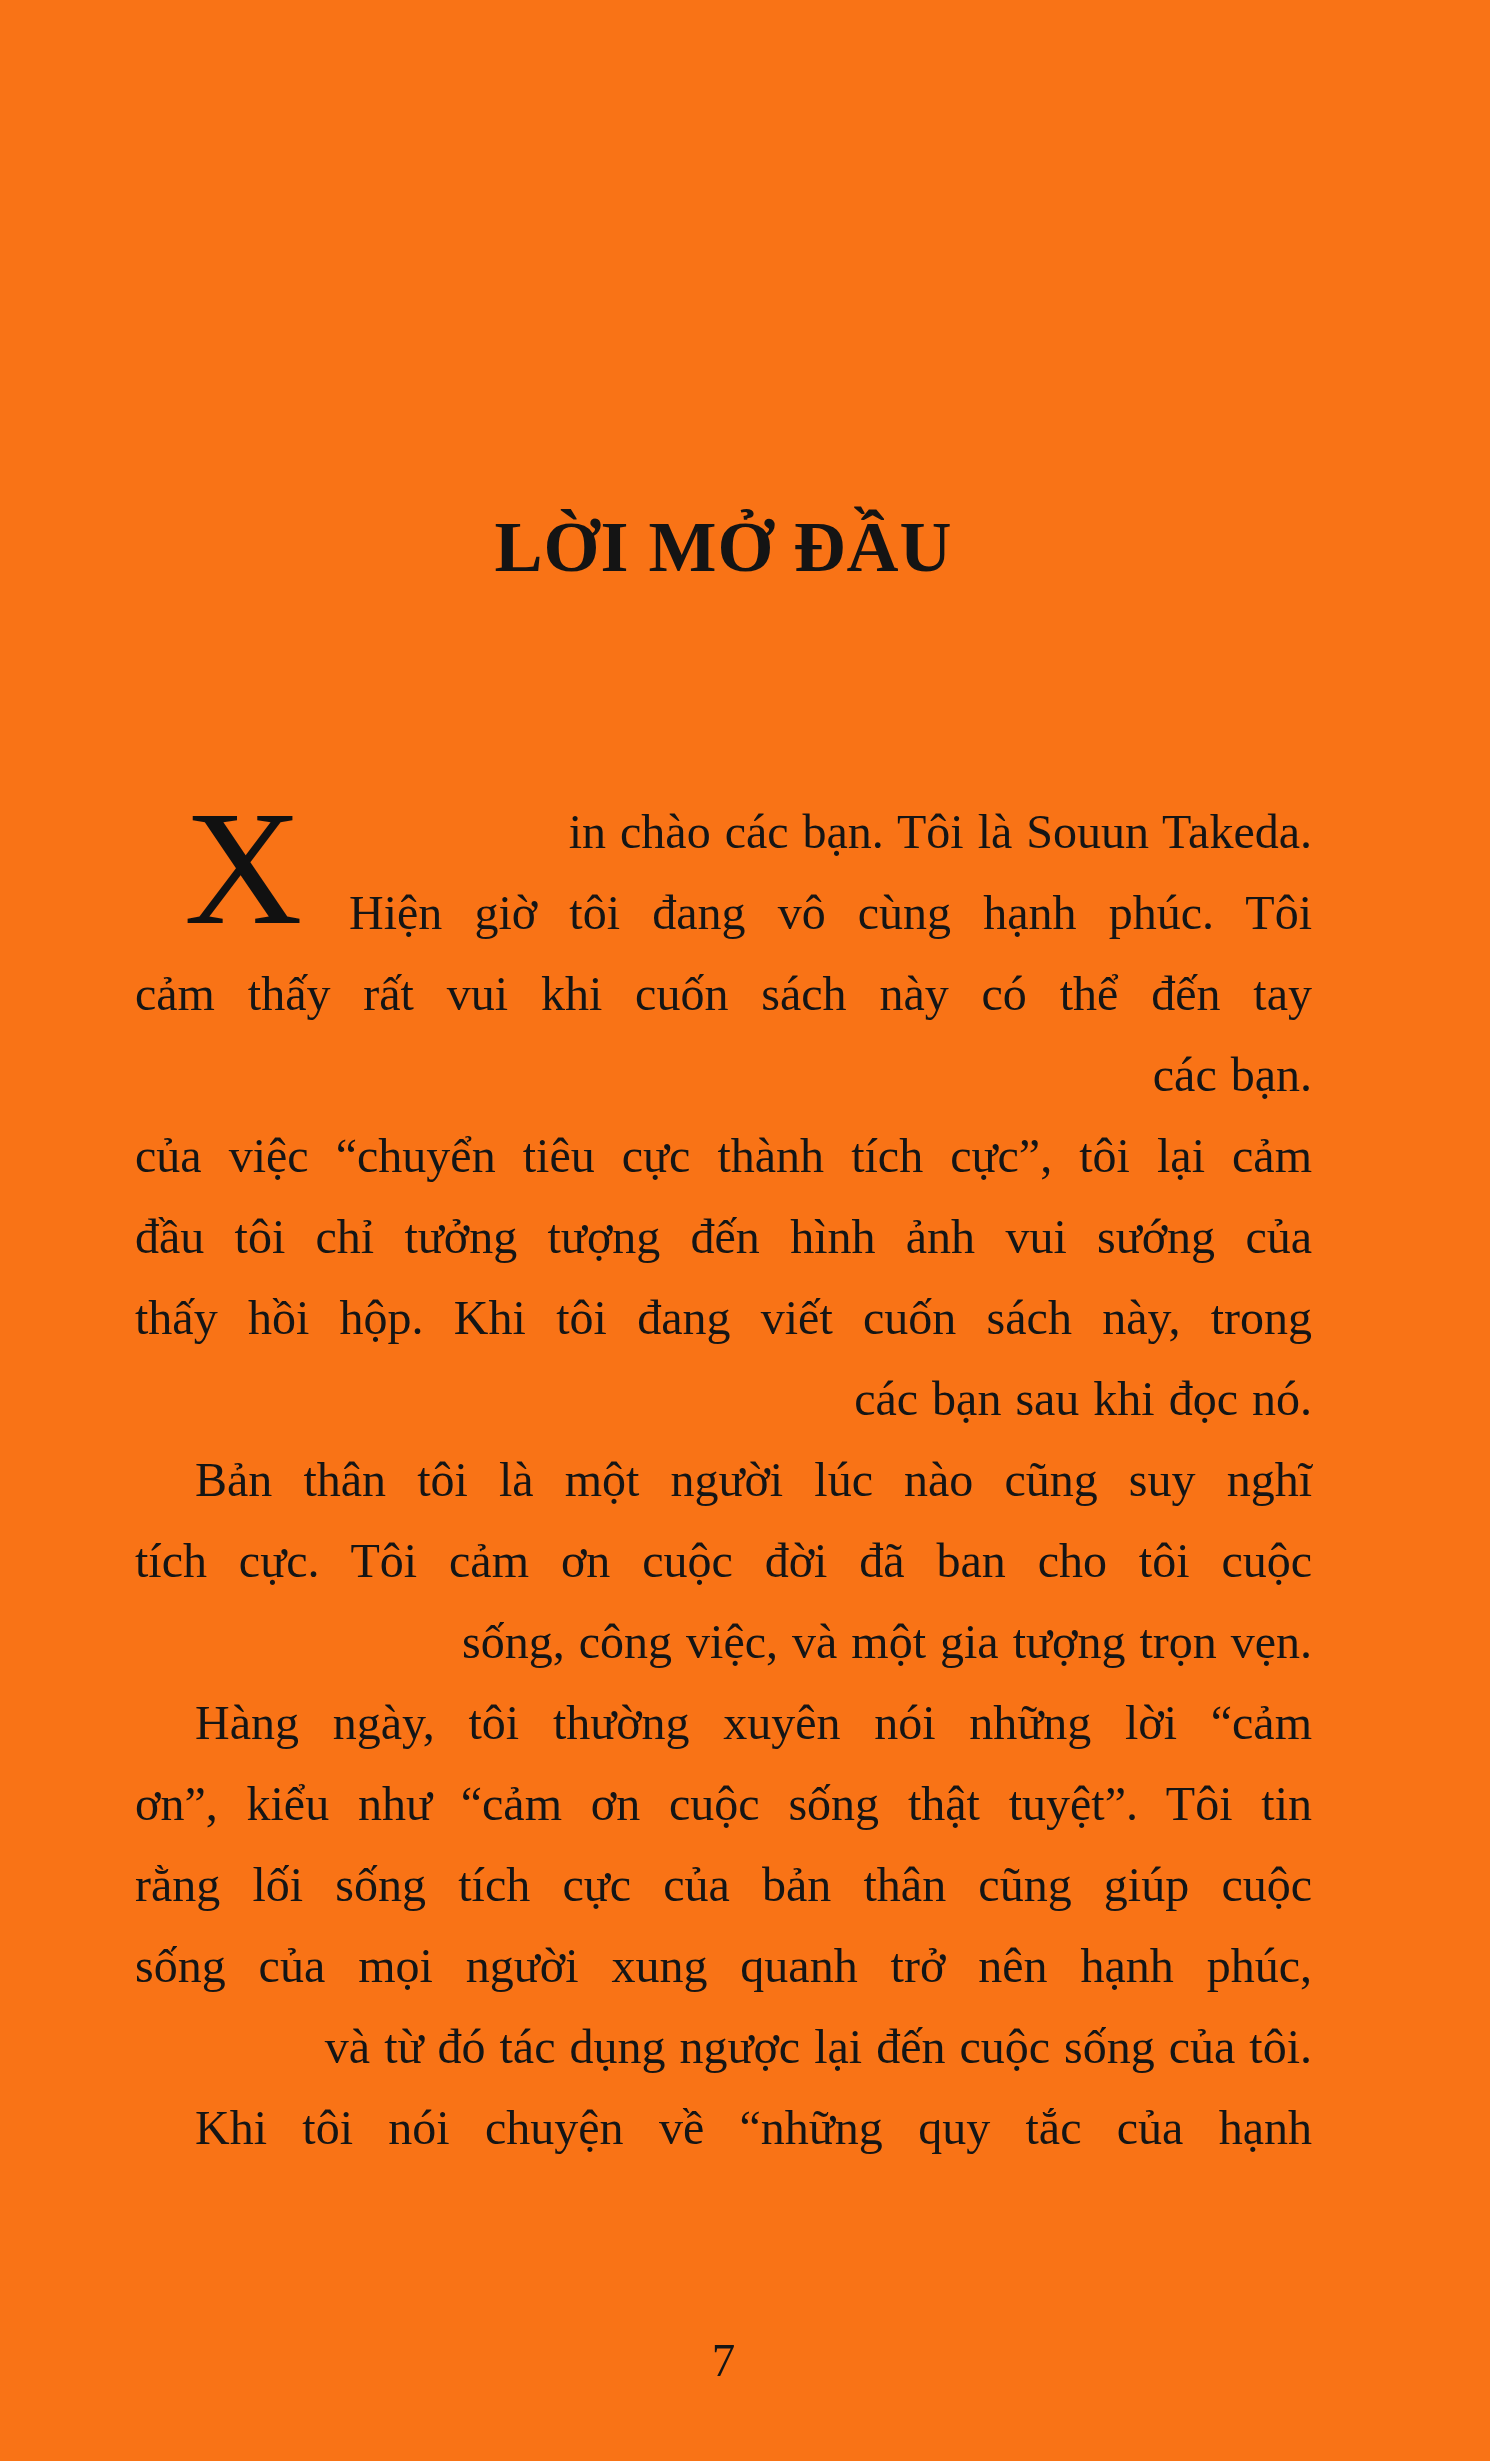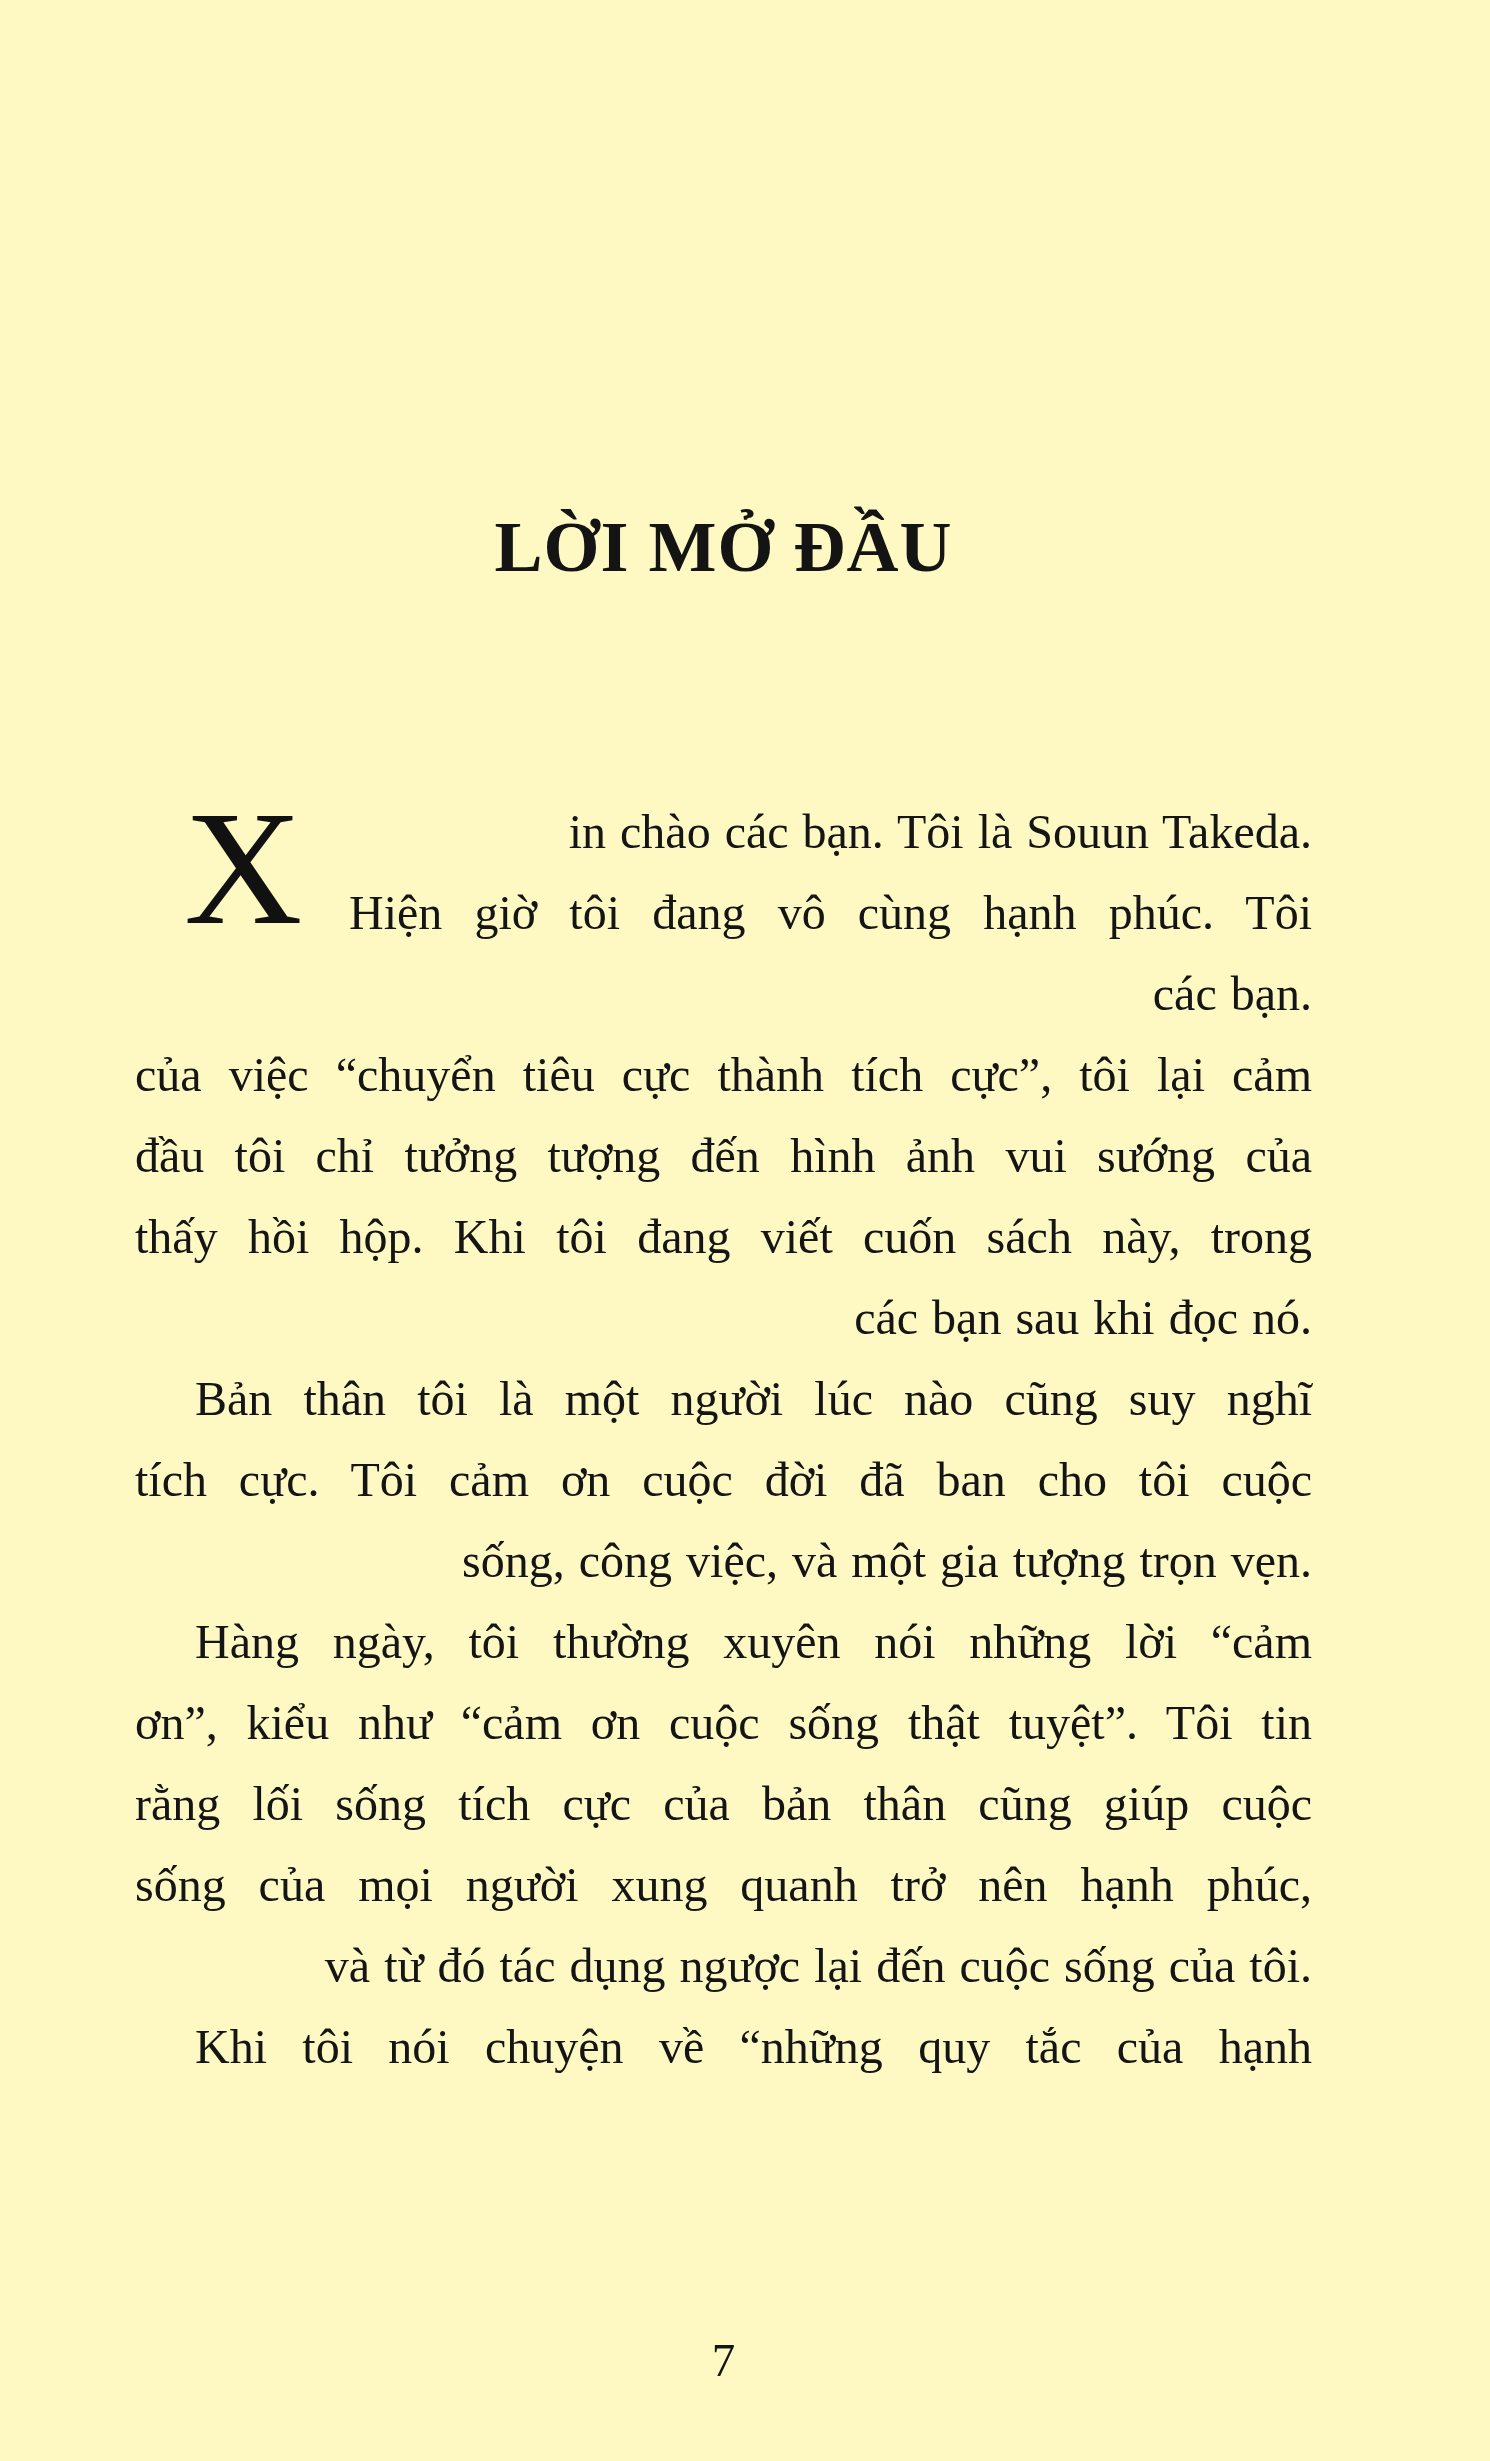--- a/index.html
+++ b/index.html
@@ -5,21 +5,21 @@
   html, body {
     margin: 0;
     padding: 0;
     background: #e8e8e8;
   }
   .page {
     position: relative;
     width: 1490px;
     height: 2462px;
     margin: 0 auto;
-    background: #fef9c3;
+    background: #f97316;
     color: #121212;
     font-family: "Liberation Serif", "DejaVu Serif", serif;
     overflow: hidden;
   }
   .title {
     position: absolute;
     top: 505px;
     left: 135px;
     width: 1177px;
     margin: 0;
@@ -84,20 +84,21 @@
 <body>
 
 <div class="page">
   <h1 class="title">LỜI MỞ ĐẦU</h1>
 
   <div class="body-text">
     <span class="dropcap">X</span>
     <div id="lines">
         <div class="line dc1 end">in chào các bạn. Tôi là Souun Takeda.</div>
         <div class="line dc2 j">Hiện giờ tôi đang vô cùng hạnh phúc. Tôi</div>
+        <div class="line j">cảm thấy rất vui khi cuốn sách này có thể đến tay</div>
         <div class="line end">các bạn.</div>
         <div class="line j">của việc “chuyển tiêu cực thành tích cực”, tôi lại cảm</div>
         <div class="line j">đầu tôi chỉ tưởng tượng đến hình ảnh vui sướng của</div>
         <div class="line j">thấy hồi hộp. Khi tôi đang viết cuốn sách này, trong</div>
         <div class="line end">các bạn sau khi đọc nó.</div>
         <div class="line ind j">Bản thân tôi là một người lúc nào cũng suy nghĩ</div>
         <div class="line j">tích cực. Tôi cảm ơn cuộc đời đã ban cho tôi cuộc</div>
         <div class="line end">sống, công việc, và một gia tượng trọn vẹn.</div>
         <div class="line ind j">Hàng ngày, tôi thường xuyên nói những lời “cảm</div>
         <div class="line j">ơn”, kiểu như “cảm ơn cuộc sống thật tuyệt”. Tôi tin</div>

